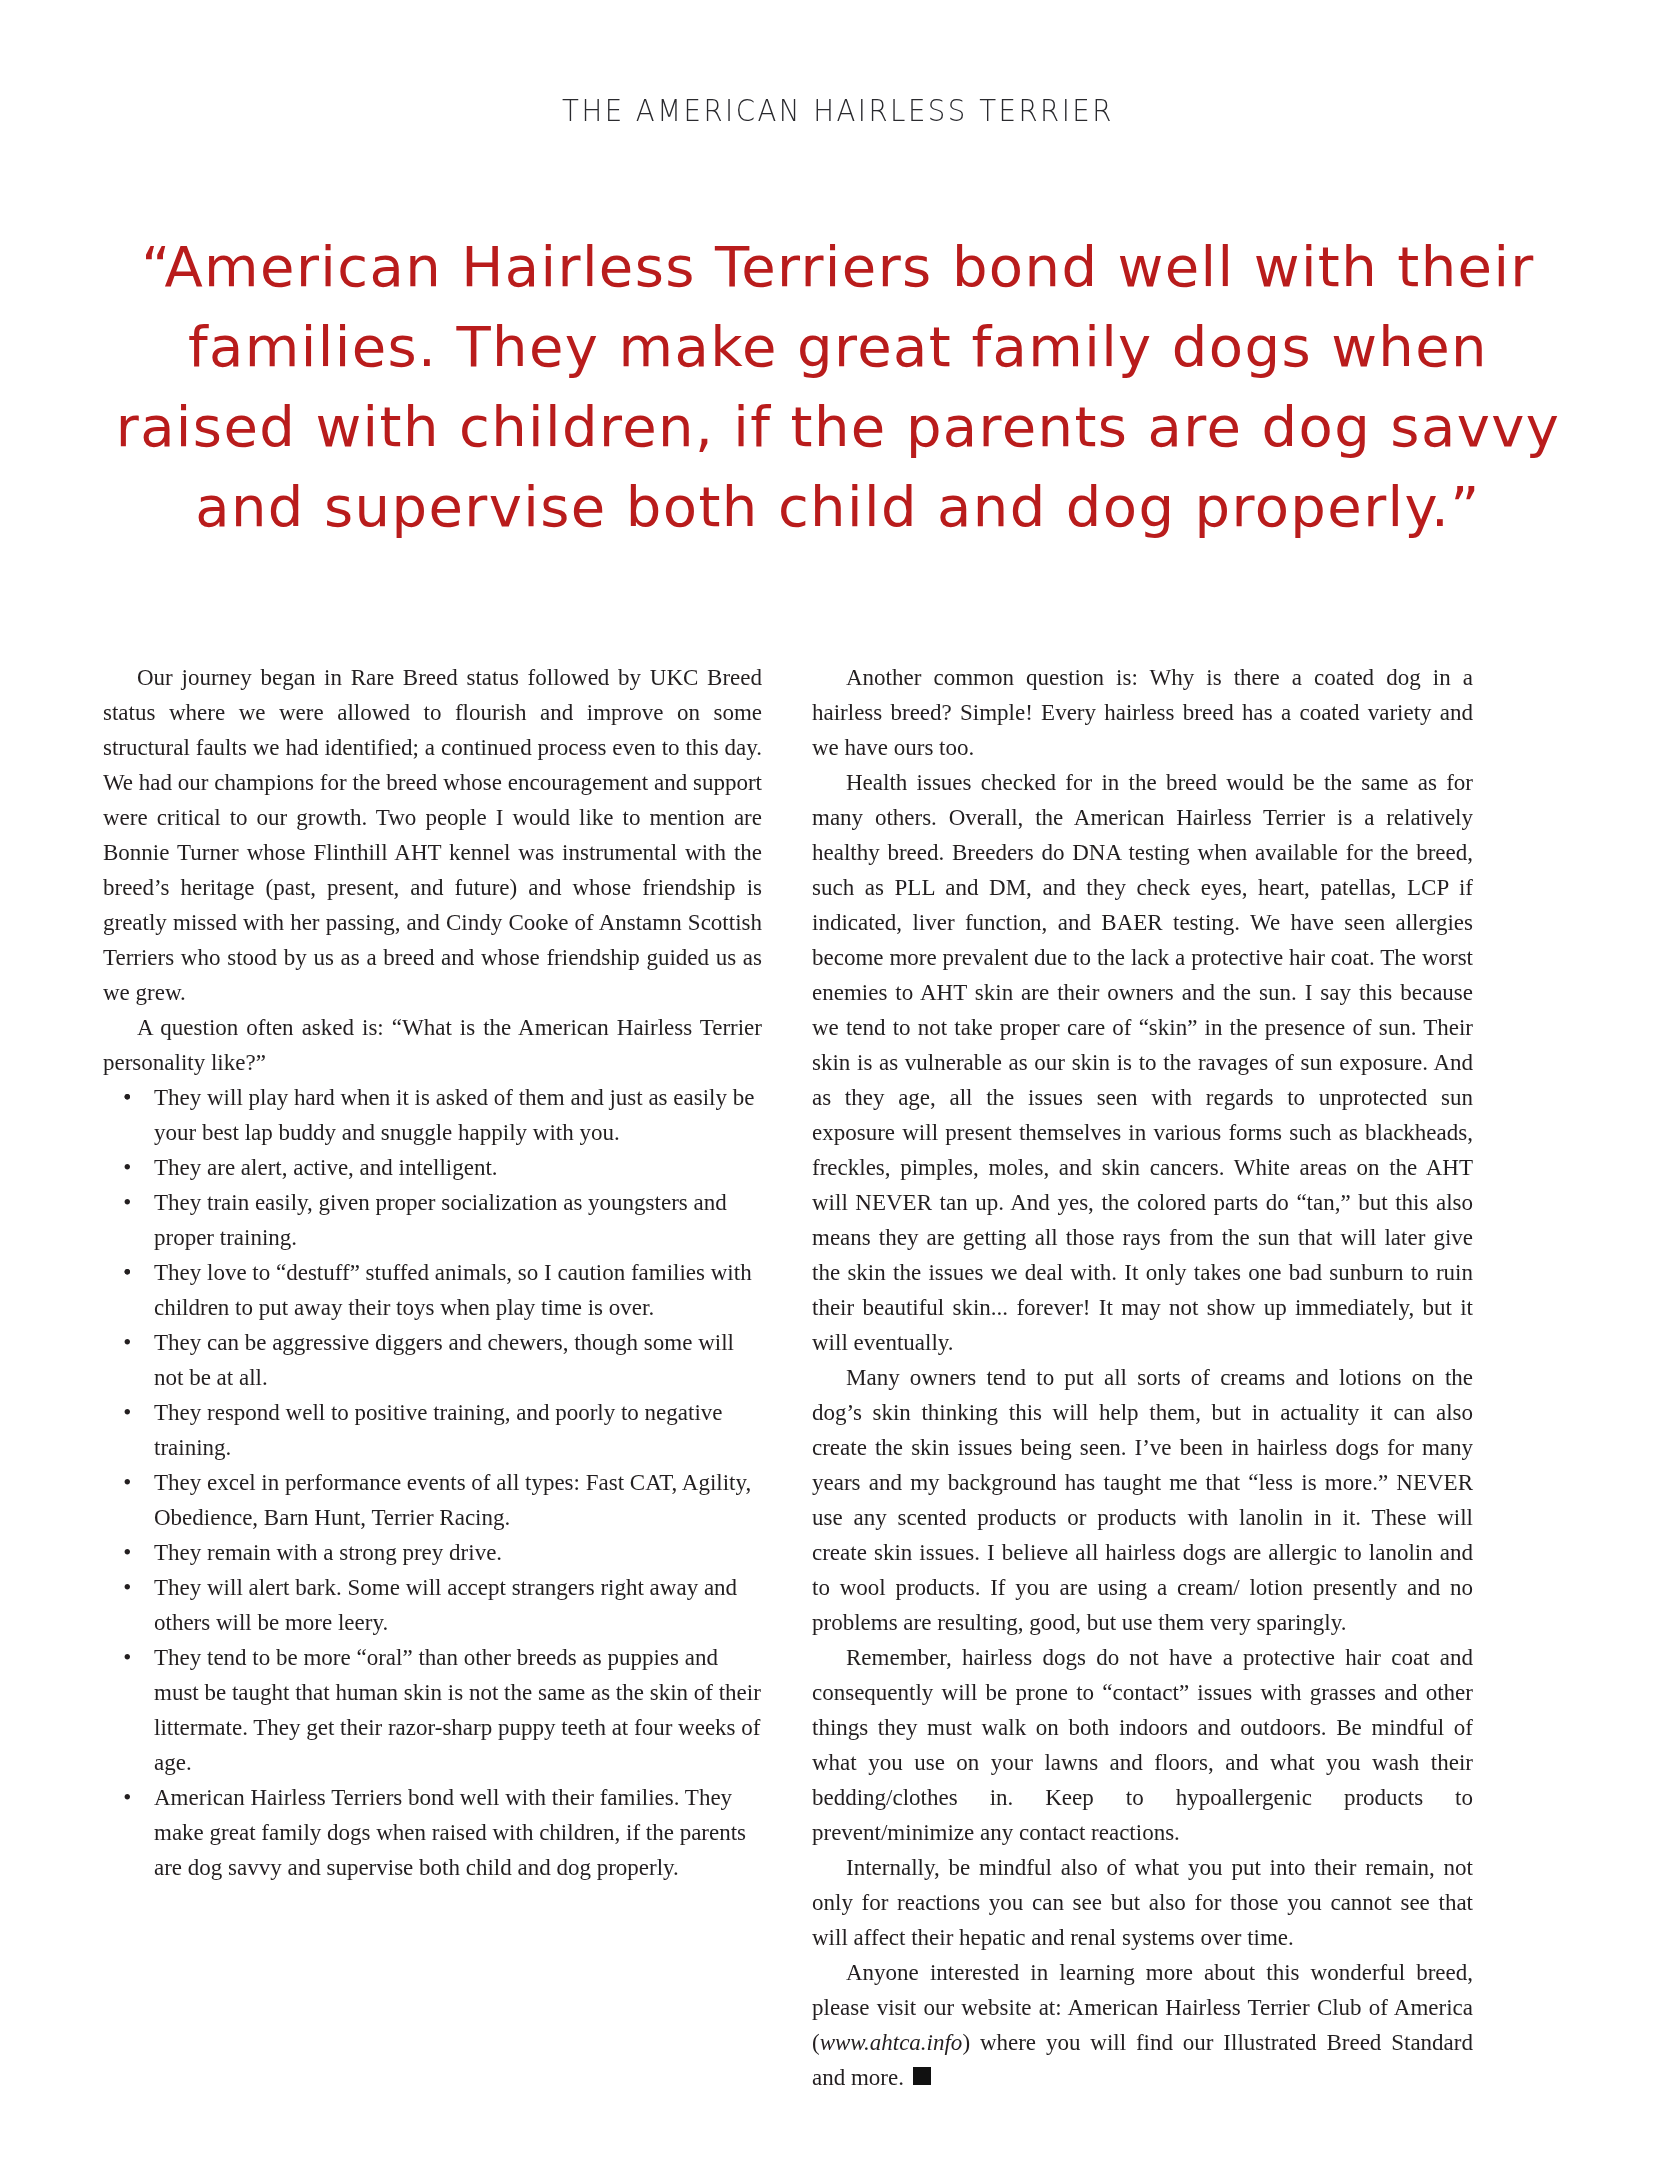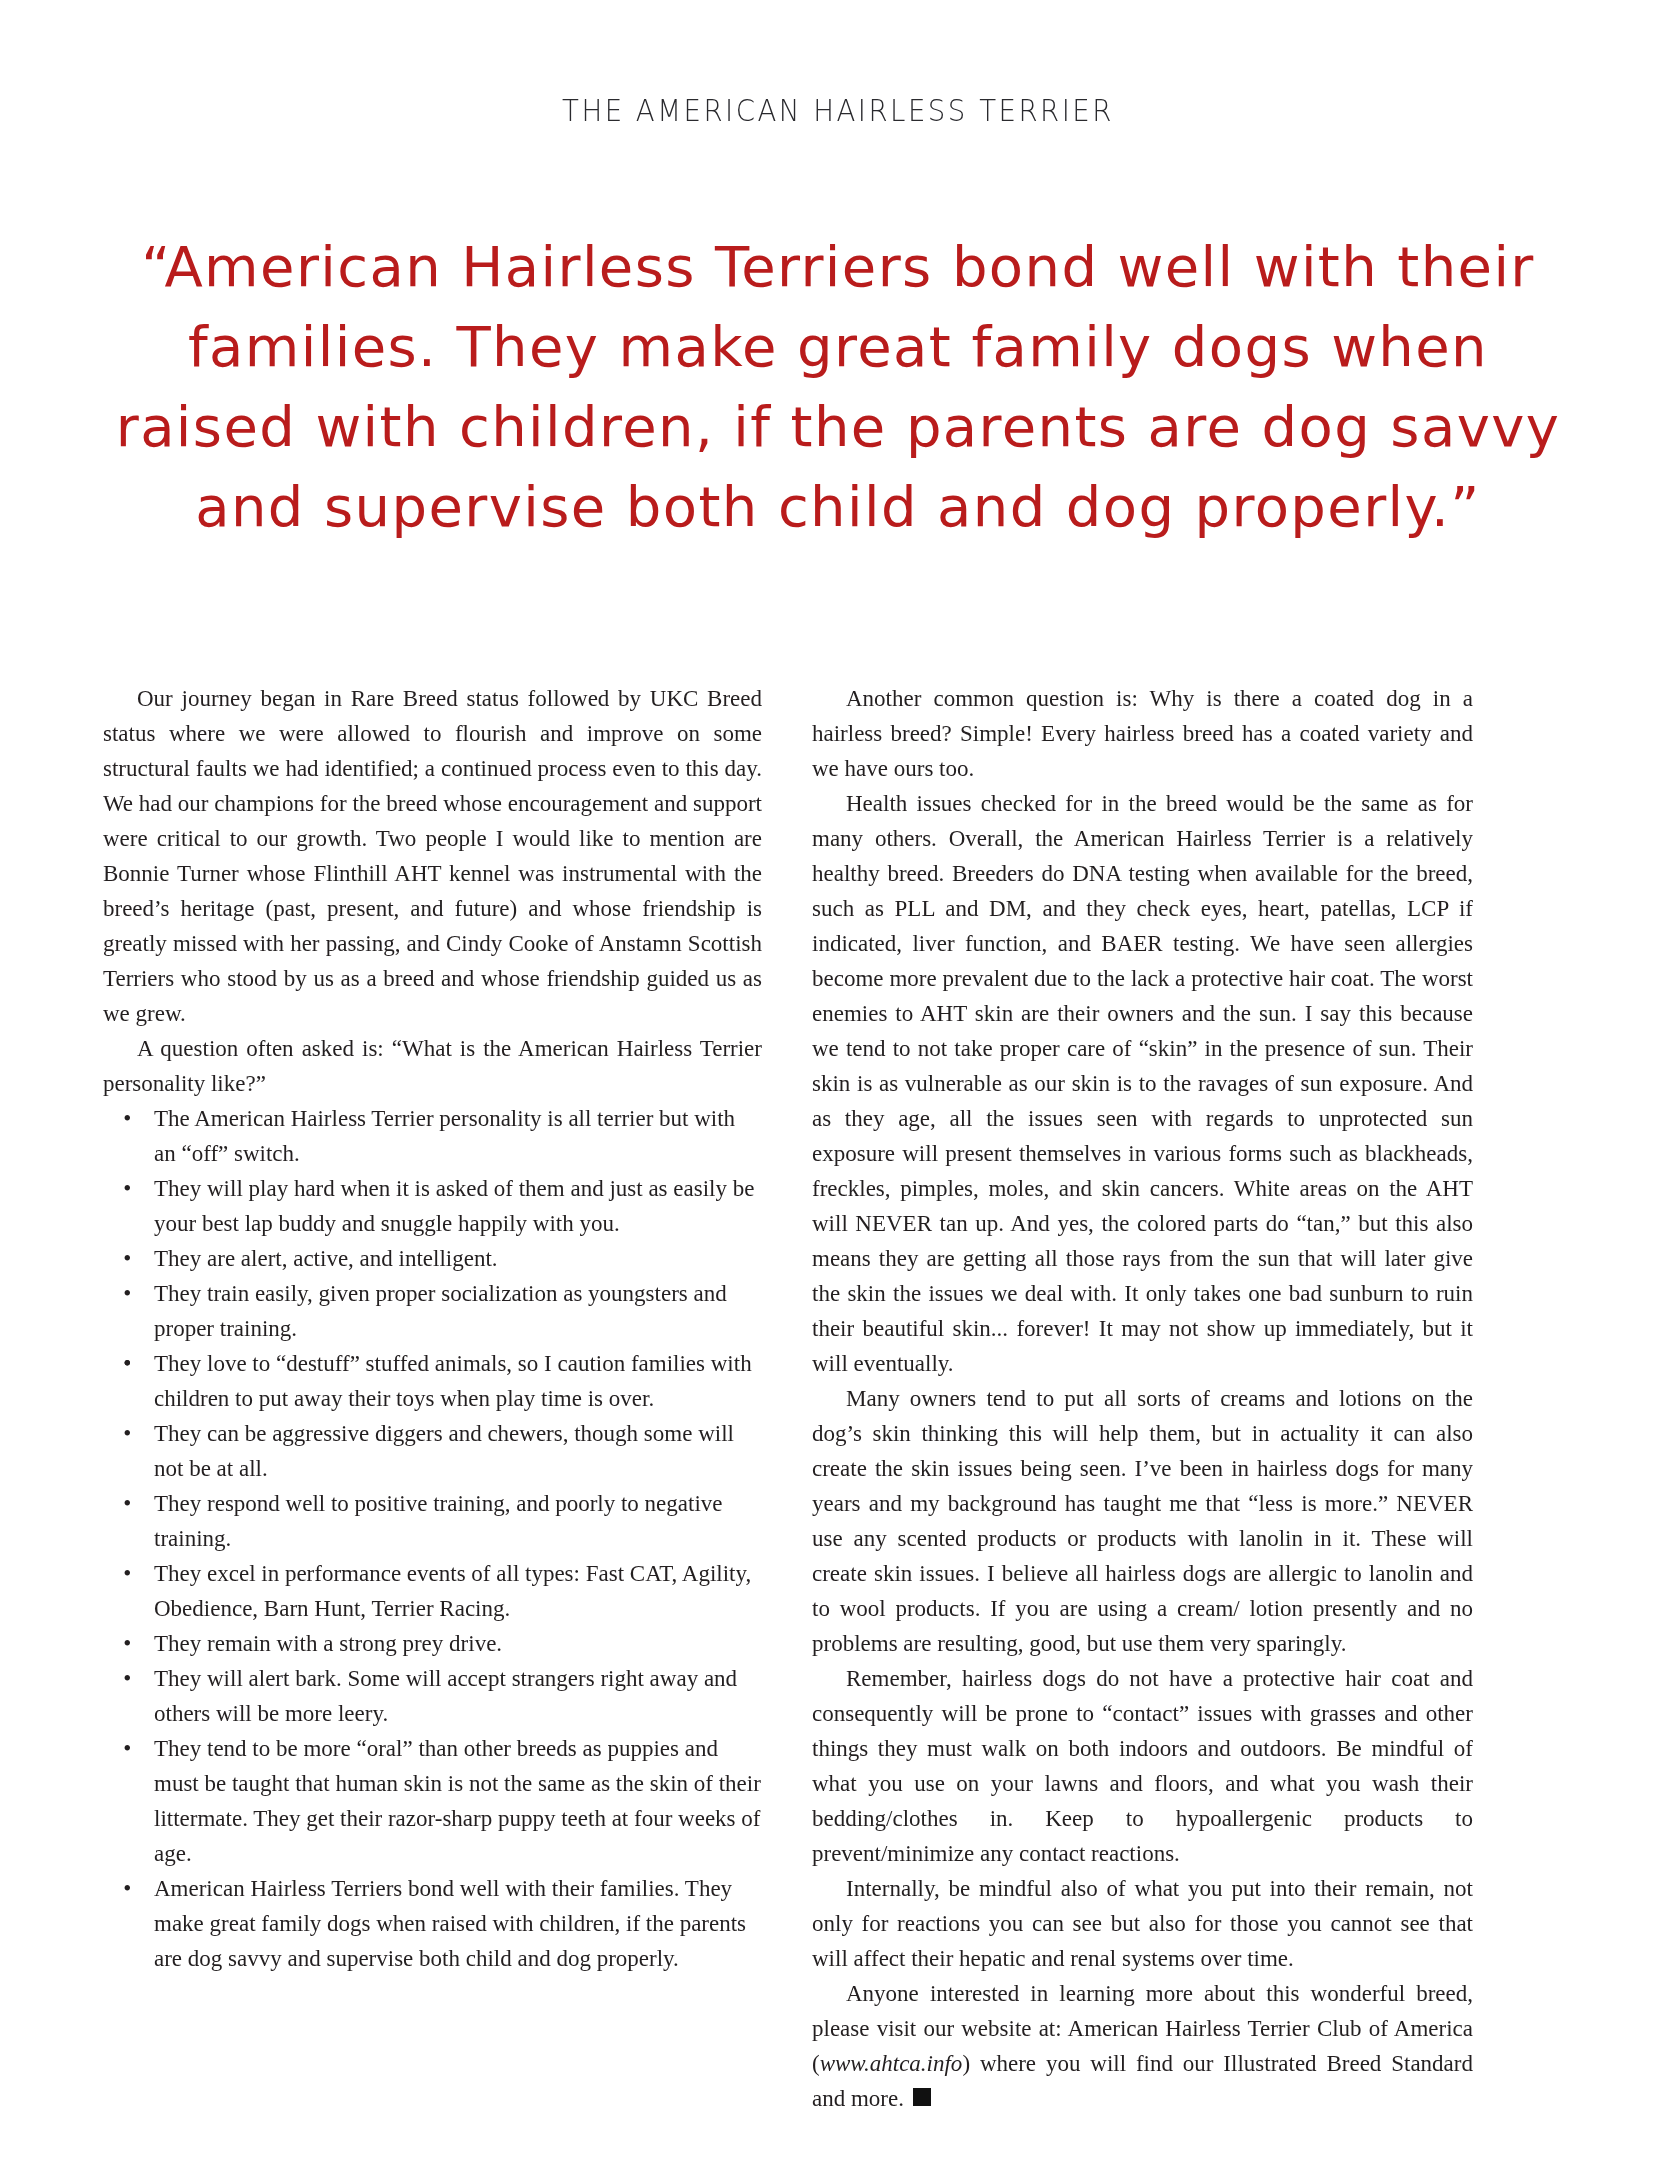--- a/index.html
+++ b/index.html
@@ -10,21 +10,21 @@
       font-family: "DejaVu Sans", sans-serif; font-weight: 300;
       font-size: 30px; letter-spacing: 2.7px; color: #2a2a2e;
       transform: scaleX(0.92);
     }
     .pull-quote {
       position: absolute; left: 95px; top: 227px; width: 1486px; text-align: center;
       font-family: "DejaVu Sans", sans-serif; font-weight: normal;
       font-size: 56px; line-height: 80px; color: #b91c1c; letter-spacing: 1.4px;
     }
     .col {
-      position: absolute; top: 681px;
+      position: absolute; top: 660px;
       font-family: "Liberation Serif", serif; font-size: 23px; line-height: 35px;
       color: #231f20; text-align: justify; hyphens: auto;
     }
     .col-left { left: 103px; width: 659px; }
     .col-right { left: 812px; width: 661px; }
     .col p { margin: 0; text-indent: 34px; }
     .bullets { list-style: none; margin: 0; padding: 0; }
     .bullets li { position: relative; padding-left: 51px; text-align: left; }
     .bullets li .bullet-dot { position: absolute; left: 20.3px; top: 0; }
     .end-mark { display: inline-block; width: 17.6px; height: 17.6px; background: #111; margin-left: 9.5px; vertical-align: baseline; }
@@ -36,21 +36,21 @@
 <div class="page">
 
   <div class="running-head">THE AMERICAN HAIRLESS TERRIER</div>
 
   <div class="pull-quote">“American Hairless Terriers bond well with their families. They make great family dogs when raised with children, if the parents are dog savvy and supervise both child and dog properly.”</div>
 
   <div class="col col-left">
     <p>Our journey began in Rare Breed status followed by UKC Breed status where we were allowed to flourish and improve on some structural faults we had identified; a continued process even to this day. We had our champions for the breed whose encouragement and support were critical to our growth. Two people I would like to mention are Bonnie Turner whose Flinthill AHT kennel was instrumental with the breed’s heritage (past, present, and future) and whose friendship is greatly missed with her passing, and Cindy Cooke of Anstamn Scottish Terriers who stood by us as a breed and whose friendship guided us as we grew.</p>
     <p>A question often asked is: “What is the American Hairless Terrier personality like?”</p>
     <ul class="bullets">
-      <li><span class="bullet-dot">•</span><span>The American Hairless Terrier personality is all terrier but with an “off” switch.</span></li>
+      <li><span class="bullet-dot">•</span></li>
       <li><span class="bullet-dot">•</span><span>They will play hard when it is asked of them and just as easily be your best lap buddy and snuggle happily with you.</span></li>
       <li><span class="bullet-dot">•</span><span>They are alert, active, and intelligent.</span></li>
       <li><span class="bullet-dot">•</span><span>They train easily, given proper socialization as youngsters and proper training.</span></li>
       <li><span class="bullet-dot">•</span></li>
       <li><span class="bullet-dot">•</span><span>They love to “destuff” stuffed animals, so I caution families with children to put away their toys when play time is over.</span></li>
       <li><span class="bullet-dot">•</span><span>They can be aggressive diggers and chewers, though some will not be at all.</span></li>
       <li><span class="bullet-dot">•</span><span>They respond well to positive training, and poorly to negative training.</span></li>
       <li><span class="bullet-dot">•</span><span>They excel in performance events of all types: Fast CAT, Agility, Obedience, Barn Hunt, Terrier Racing.</span></li>
       <li><span class="bullet-dot">•</span><span>They remain with a strong prey drive.</span></li>
       <li><span class="bullet-dot">•</span><span>They will alert bark. Some will accept strangers right away and others will be more leery.</span></li>

